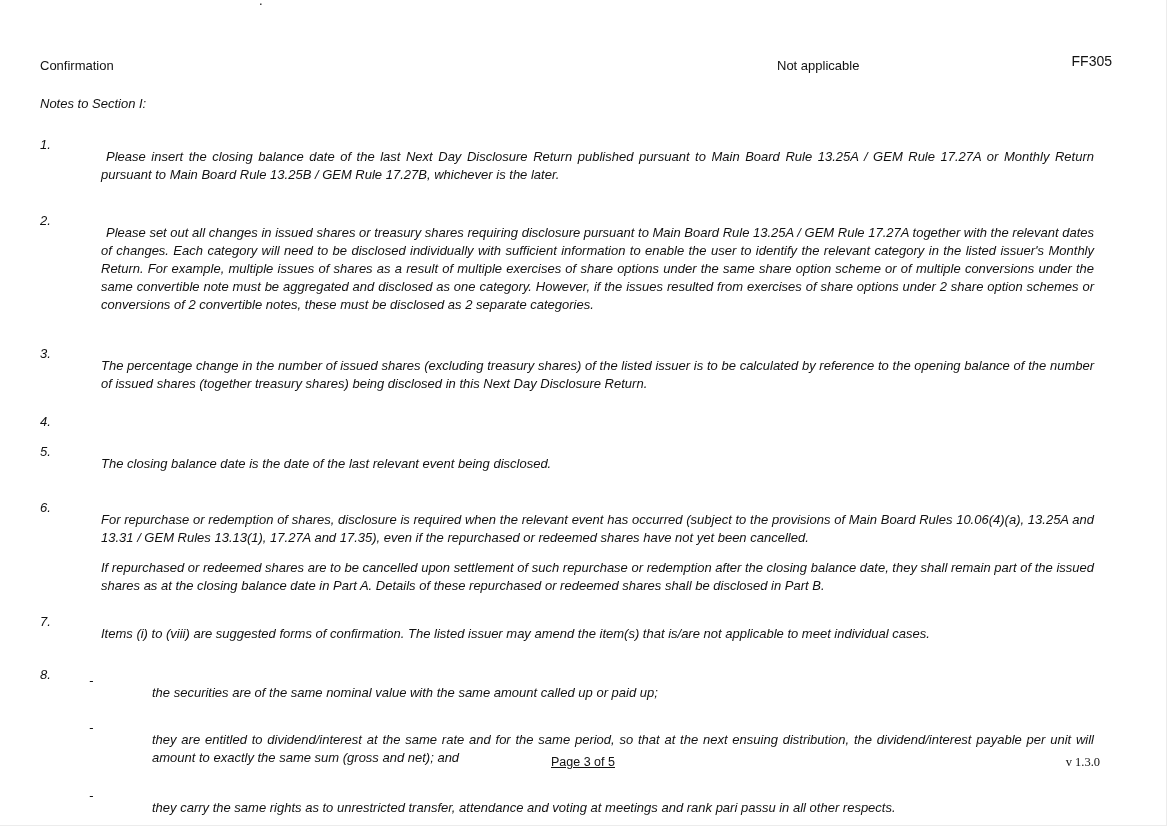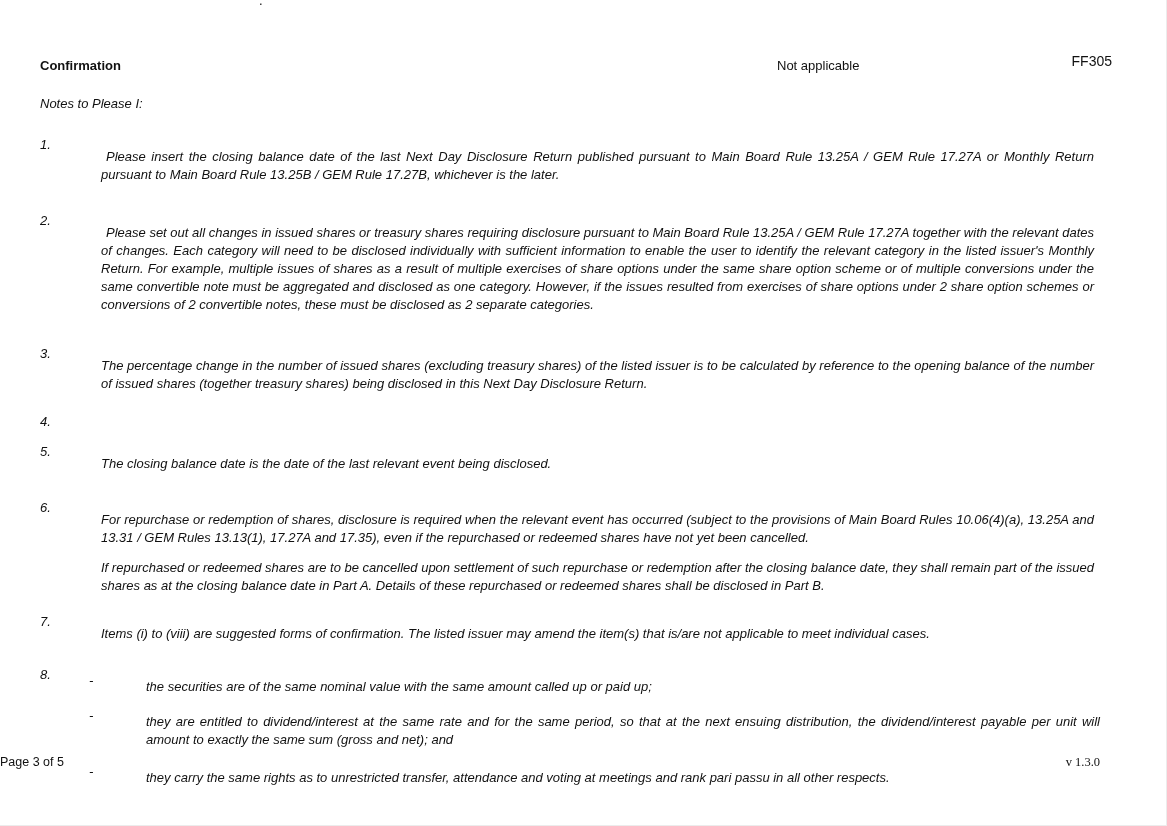--- a/index.html
+++ b/index.html
@@ -19,72 +19,72 @@
   .form-code{
     position:absolute;top:20px;right:54px;
     font-size:14px;font-style:normal;margin-top:32px;
   }
   .content{
     position:absolute;top:0;left:0;
     width:100%;box-sizing:border-box;
     padding:57px 60px 0 40px;
   }
   .conf-row{position:relative;height:18px;}
-  .conf-label{font-weight:bold;font-style:normal;}
+  .conf-label{font-weight:normal;font-style:normal;}
   .conf-value{position:absolute;left:737px;top:0;font-style:normal;}
   
   .notes{font-style:italic;}
   .notes-heading{margin-top:20px;height:18px;}
   .stray-period{position:absolute;left:259px;top:-8px;font-style:normal;}
   .note{display:flex;align-items:flex-start;}
   .num{flex:0 0 49px;}
   .body{flex:1 1 auto;min-width:0;}
   .body p{margin:12px;text-align:justify;}
   p.indent-sm{text-indent:5px;}
   .bullet{display:flex;align-items:flex-start;}
   .bullet .dash{flex:0 0 51px;}
-  .bullet p{margin:6px;flex:1 1 auto;text-align:justify;}
+  .bullet p{margin:12px;flex:1 1 auto;text-align:justify;}
   .m-note1{margin-top:23px;}
   .m-note2{margin-top:16px;}
   .m-note3{margin-top:19px;}
   .m-note4{margin-top:8px;}
   .m-para4b{margin-top:15px;}
   .m-note5{margin-top:12px;}
   .m-note6{margin-top:14px;}
   .m-para6b{margin-top:10px;}
   .m-note7{margin-top:6px;}
   .m-note8{margin-top:11px;}
   .m-b1{margin-top:6px;}
   .m-b2{margin-top:5px;}
   .m-b3{margin-top:8px;}
   .footer{
     position:absolute;left:0;top:753px;width:100%;
     font-size:12.5px;font-style:normal;
   }
-  .page-indicator{display:block;}
+  .page-indicator{display:block;text-align:center;text-decoration:underline;}
   .version{position:absolute;right:66px;top:0;font-family:Liberation Serif, serif;}
 </style>
 </head>
 <body>
 
 <div class="page">
 
   <div class="form-code">FF305</div>
 
   <div class="content">
 
     <div class="conf-row">
       <span class="conf-label">Confirmation</span>
       <span class="conf-value">Not applicable</span>
     </div>
 
     <div class="notes">
 
       <div class="notes-heading">
-        <span>Notes to Please I:</span>
+        <span>Notes to Section I:</span>
         <span class="stray-period">.</span>
       </div>
 
       <div class="note m-note1">
         <div class="num">1.</div>
         <div class="body">
           <p class="indent-sm">Please insert the closing balance date of the last Next Day Disclosure Return published pursuant to Main Board Rule 13.25A / GEM Rule 17.27A or Monthly Return pursuant to Main Board Rule 13.25B / GEM Rule 17.27B, whichever is the later.</p>
         </div>
       </div>
 

